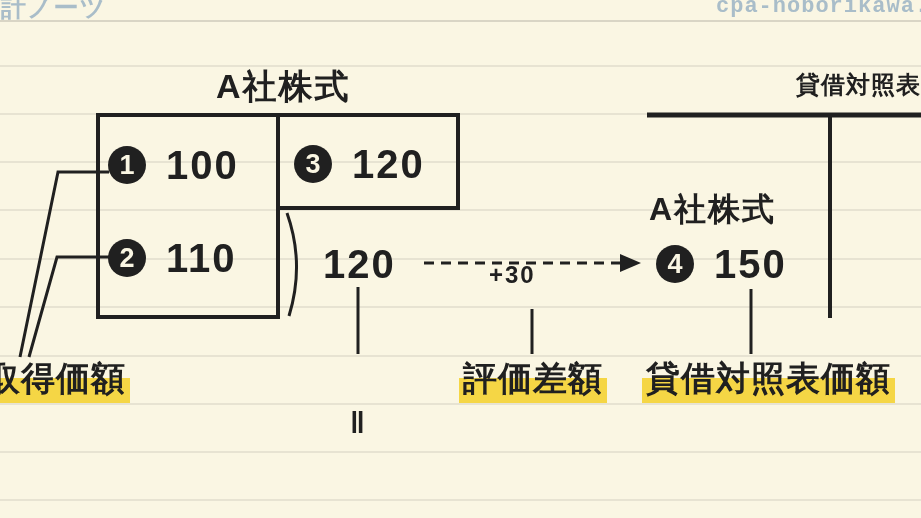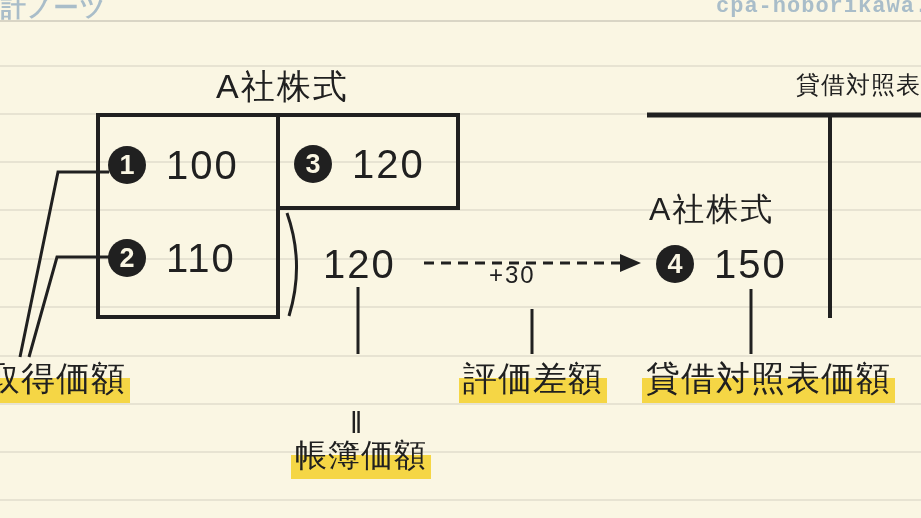--- a/index.html
+++ b/index.html
@@ -10,21 +10,21 @@
     position:relative; width:921px; height:518px; overflow:hidden;
     background:var(--paper);
     font-family:"Liberation Sans","DejaVu Sans",sans-serif;
     color:var(--ink);
   }
   .rule{position:absolute;left:0;width:921px;height:2px;background:var(--rule);}
   .rule.header{background:#d9d5c5;}
   .wm{position:absolute;color:var(--wm);font-weight:700;letter-spacing:1px;white-space:nowrap;}
   .wm.left{left:1px;top:-9px;font-size:25px;font-family:"Liberation Sans","DejaVu Sans",sans-serif;}
   .wm.right{left:716px;top:-6px;font-size:22px;font-family:"Liberation Mono","DejaVu Sans Mono",monospace;}
-  .t{position:absolute;font-weight:400;white-space:nowrap;line-height:1.1;}
+  .t{position:absolute;font-weight:700;white-space:nowrap;line-height:1.1;}
   .title{font-size:34px;letter-spacing:2px;}
   .bignum{font-size:40px;line-height:38px;letter-spacing:2px;}
   .row{position:absolute;display:flex;align-items:center;gap:20px;}
   .cnum{
     display:inline-flex;align-items:center;justify-content:center;
     width:38px;height:38px;border-radius:50%;background:var(--ink);
     color:var(--paper);font-size:27px;font-weight:700;flex:0 0 auto;
   }
   .hl{
     background-image:linear-gradient(to bottom, transparent 42%, var(--hl) 42%);
@@ -97,17 +97,16 @@
 
   <div class="t" style="left:796px;top:72px;font-size:24px;letter-spacing:1px">貸借対照表</div>
   <div class="t" style="left:649px;top:192px;font-size:32px;letter-spacing:2px">A社株式</div>
   <div class="row" style="left:656px;top:245px">
     <span class="cnum">4</span>
     <span class="t bignum" style="position:static">150</span>
   </div>
 
   <div class="t lbl hl" style="left:-18px;top:360px">取得価額</div>
   <div class="t eq" style="left:350px;top:406px">‖</div>
-  <div class="t hl" style="left:291px;top:438px;font-size:32px;letter-spacing:1px">帳簿価額</div>
   <div class="t lbl hl" style="left:459px;top:360px">評価差額</div>
   <div class="t lbl hl" style="left:642px;top:360px">貸借対照表価額</div>
 
 </div>
 
 </body></html>

